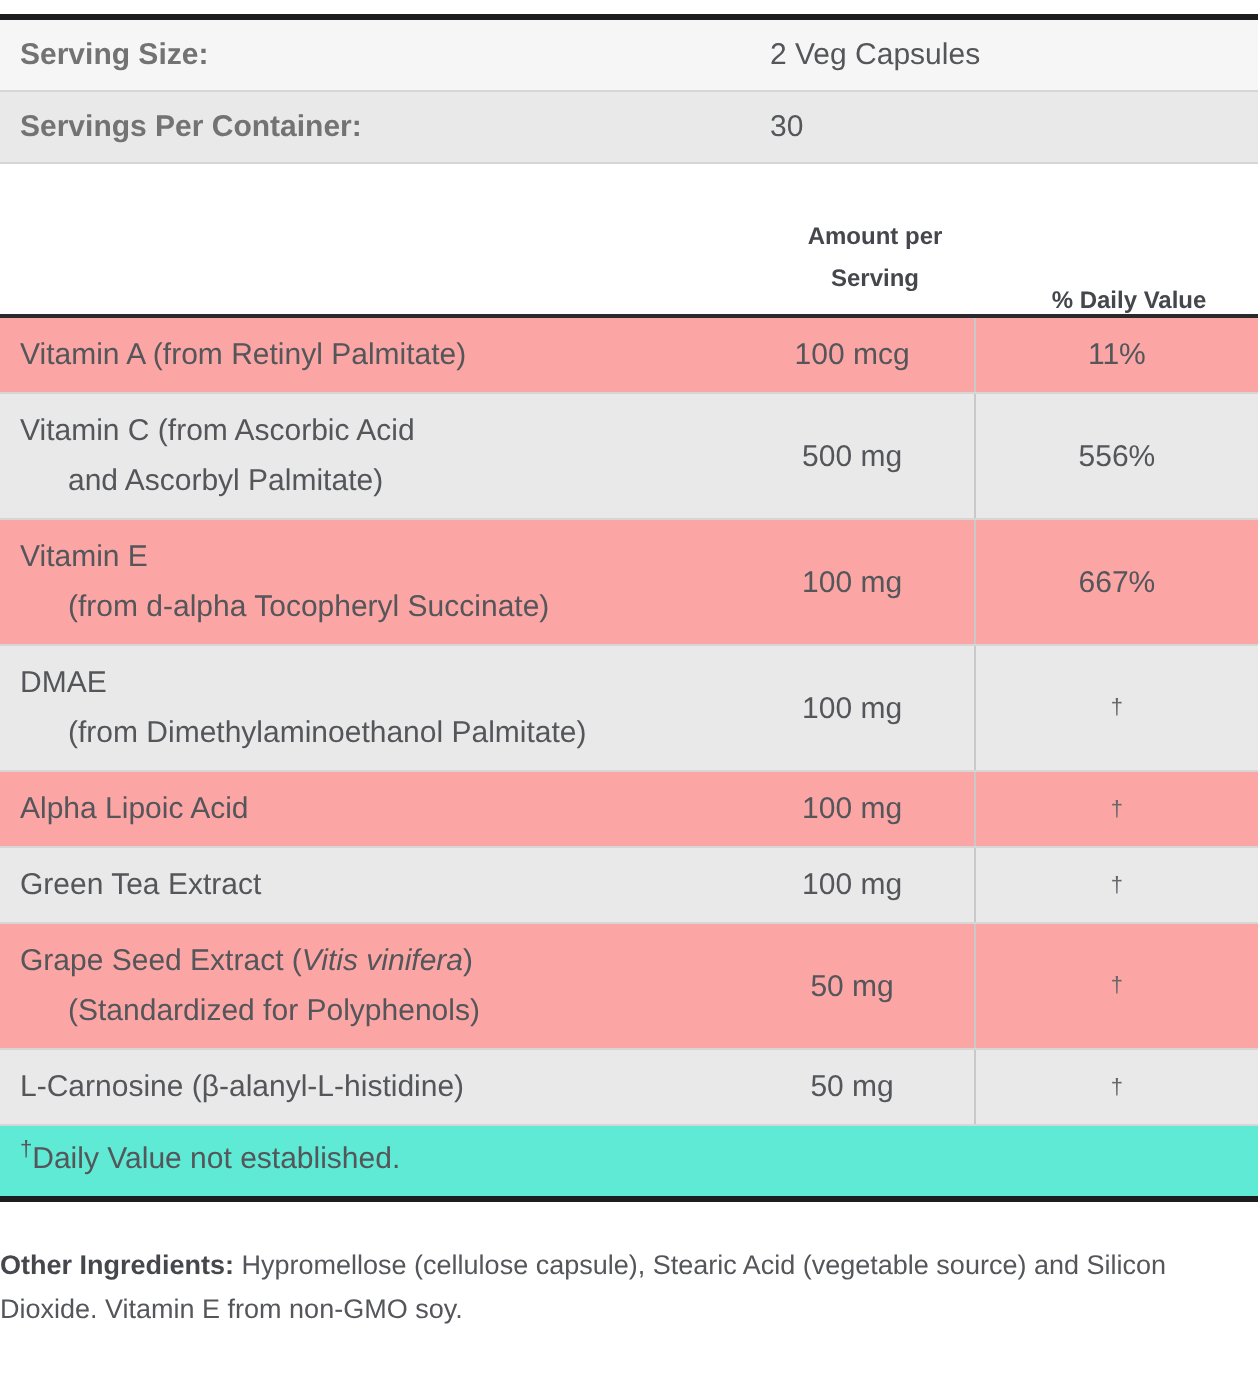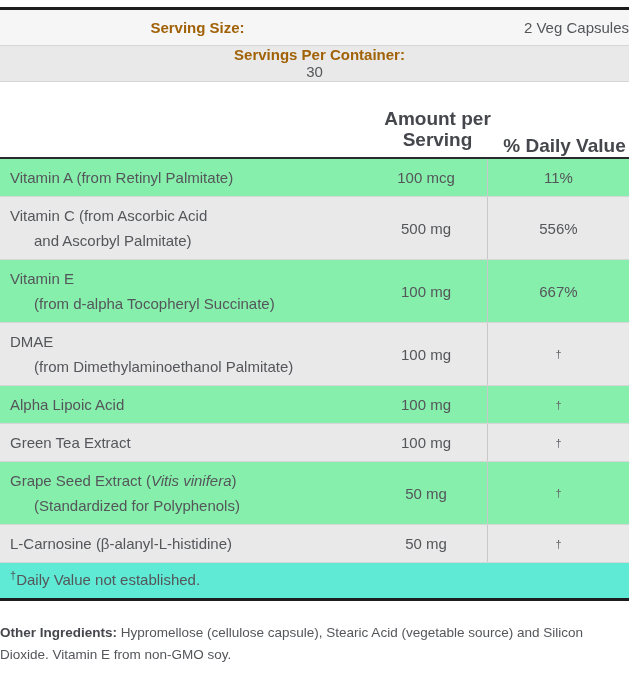--- a/index.html
+++ b/index.html
@@ -11,42 +11,42 @@
   .wrap { width: 629px; box-sizing: border-box; }
 
   
   .serving-table { margin-top: 7px; border-top: 3px solid #1d1d1f; }
   .serving-row {
     display: flex; align-items: center;
     height: 35px; font-size: 15px;
     border-bottom: 1px solid #d6d6d6;
   }
   .serving-row.light { background: #f6f6f6; }
-  .serving-row.dark  { background: #e9e9e9; flex-direction: column; }
+  .serving-row.dark  { background: #e9e9e9; }
   .serving-label {
     width: 385px; padding-left: 10px; box-sizing: border-box;
-    font-weight: bold; color: #a16207; text-align: center;
+    font-weight: bold; color: #737373;
   }
-  .serving-value { flex: 1; text-align: right; }
+  .serving-value { flex: 1; }
 
   
   .header-row {
     display: flex; align-items: flex-end; height: 75px;
-    font-size: 19px; font-weight: bold; color: #45474c; background: #fff;
+    font-size: 12px; font-weight: bold; color: #45474c; background: #fff;
   }
   .amount-header {
     width: 125px; margin-left: 375px; text-align: center;
     line-height: 21px; padding-bottom: 7px;
   }
   .dv-header { width: 129px; text-align: center; }
 
   
   .main-table { border-top: 2px solid #2a2a2c; border-bottom: 3px solid #1d1d1f; }
   .trow { display: flex; border-bottom: 1px solid #d6d6d6; font-size: 15px; }
-  .trow.light { background: #86efac; }
+  .trow.light { background: #fca5a5; }
   .trow.dark  { background: #e9e9e9; }
   .name-cell {
     width: 375px; box-sizing: border-box;
     padding: 6px 0 6px 10px; line-height: 25px;
   }
   .name-cell .line.indent { padding-left: 24px; }
   .italic { font-style: italic; }
   .amount-cell {
     width: 125px; display: flex; align-items: center; justify-content: center;
     text-align: left;

